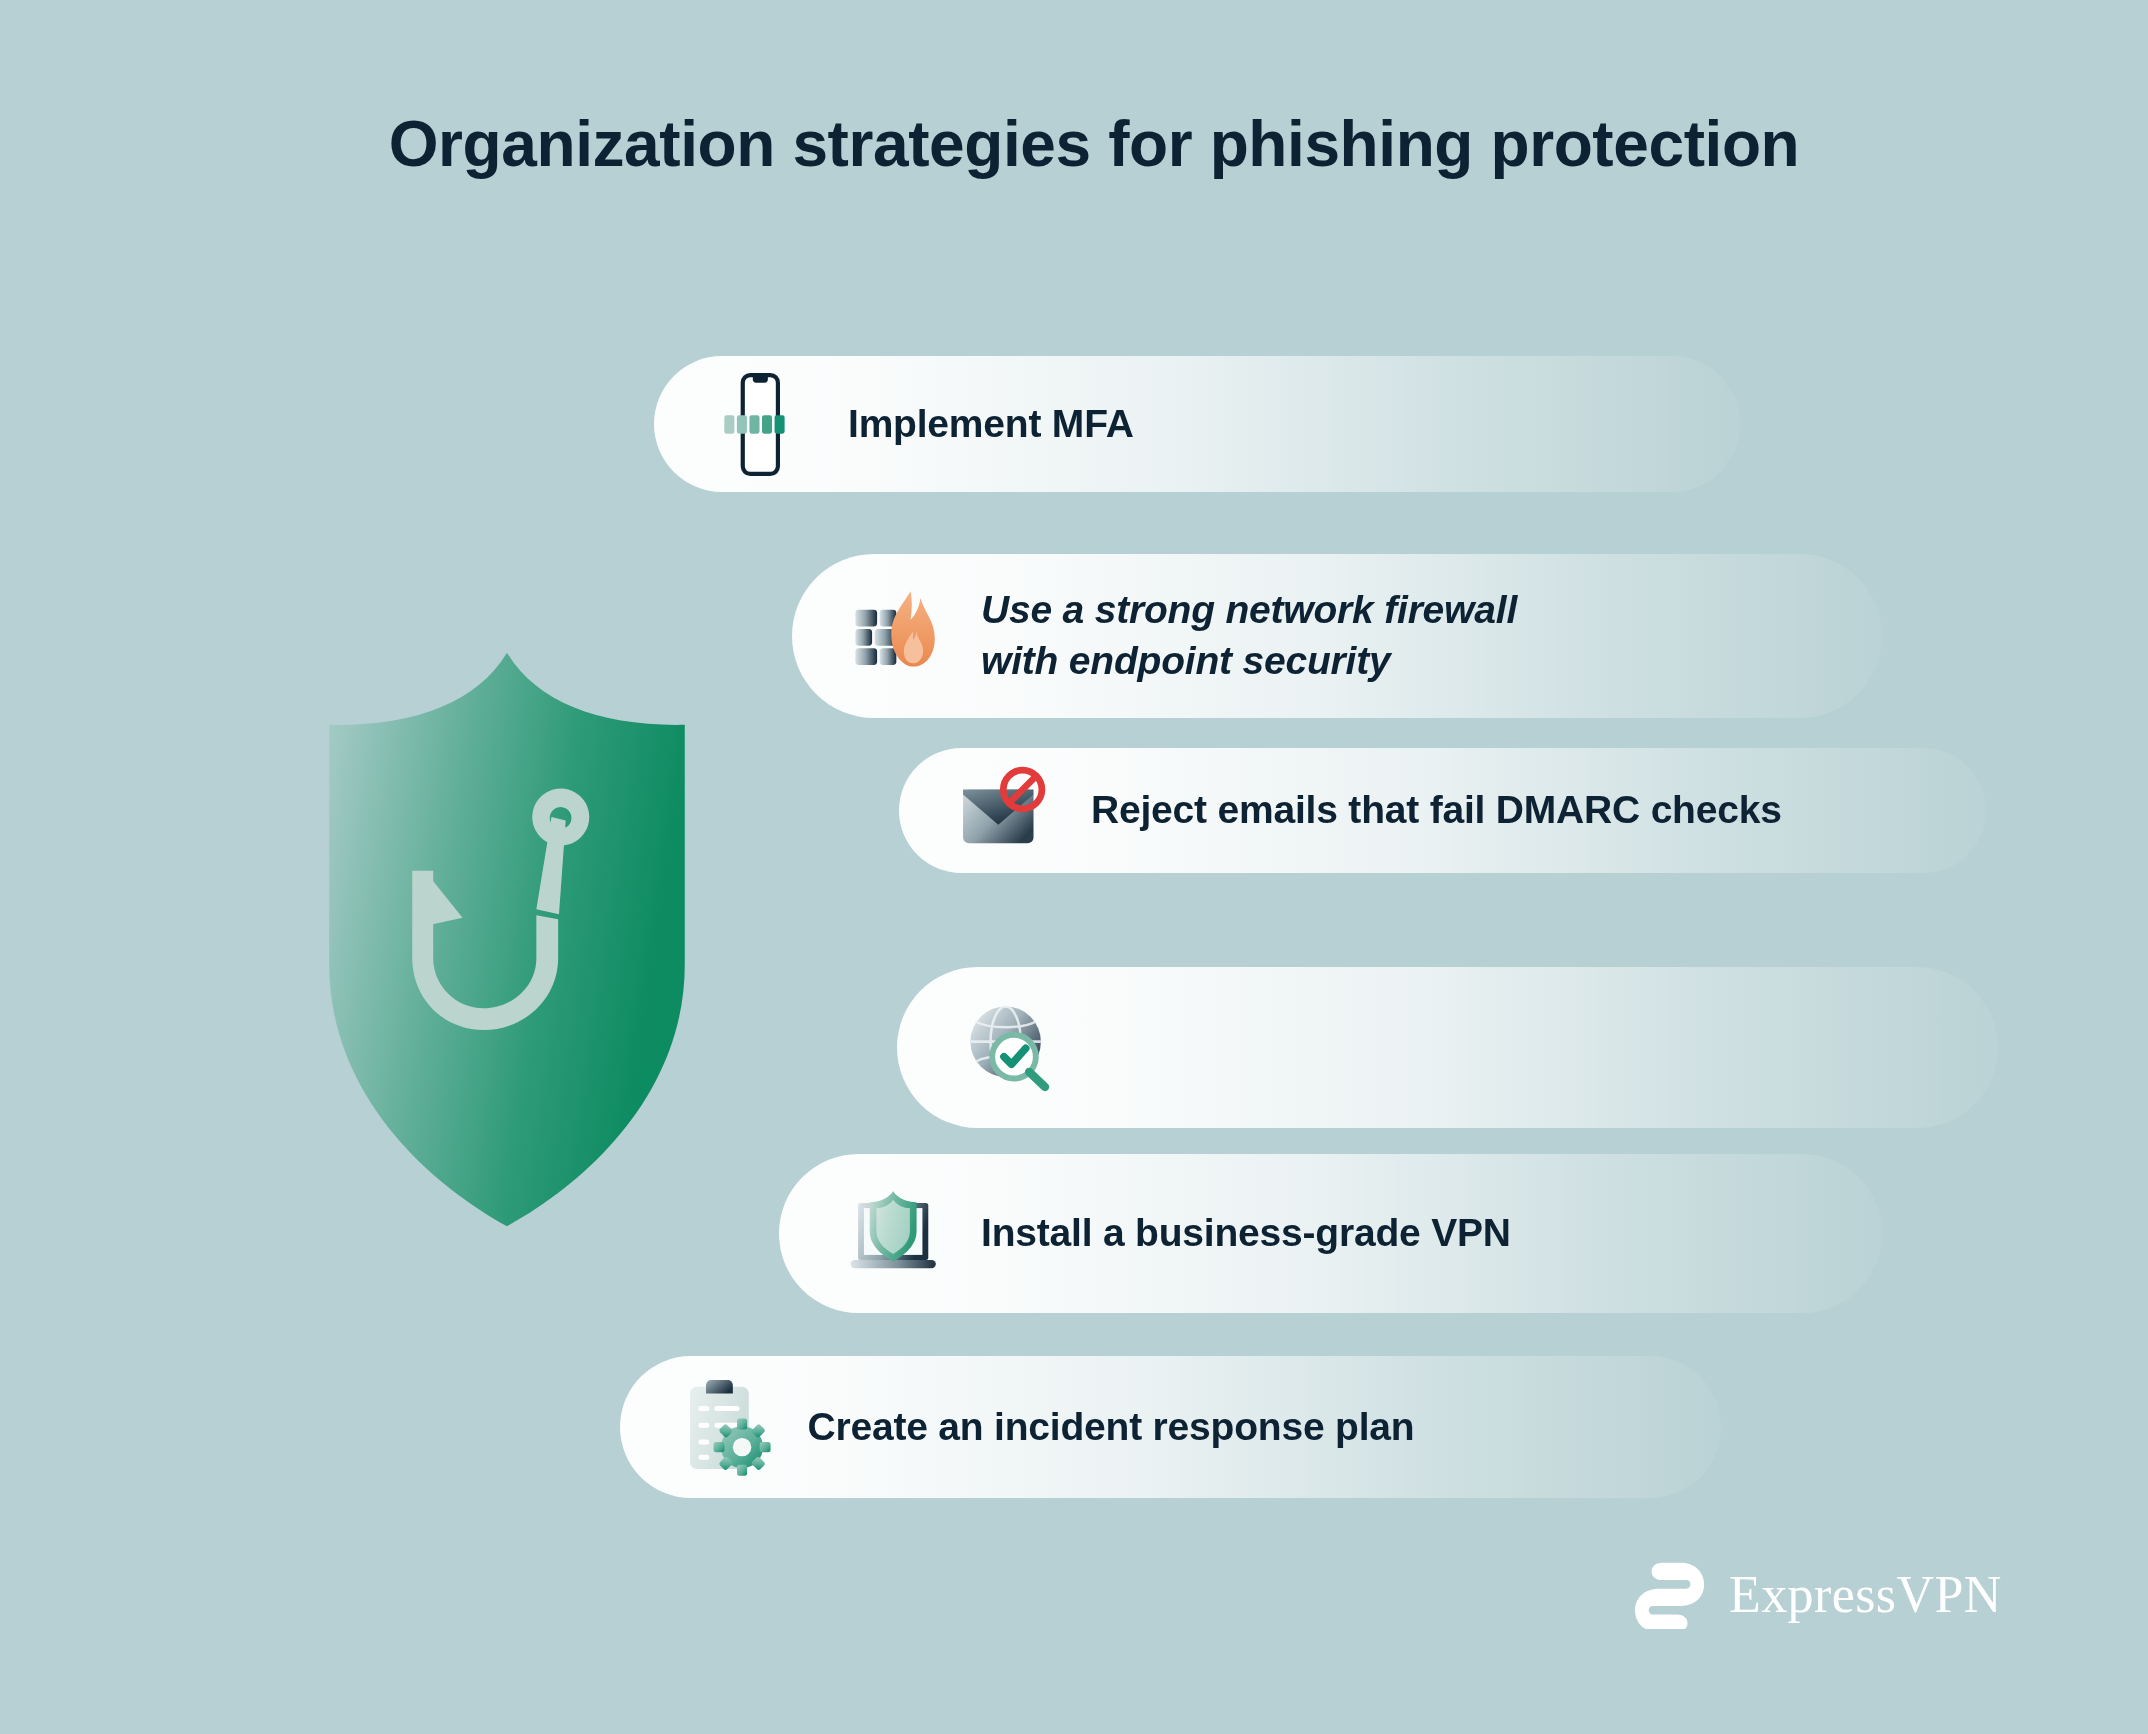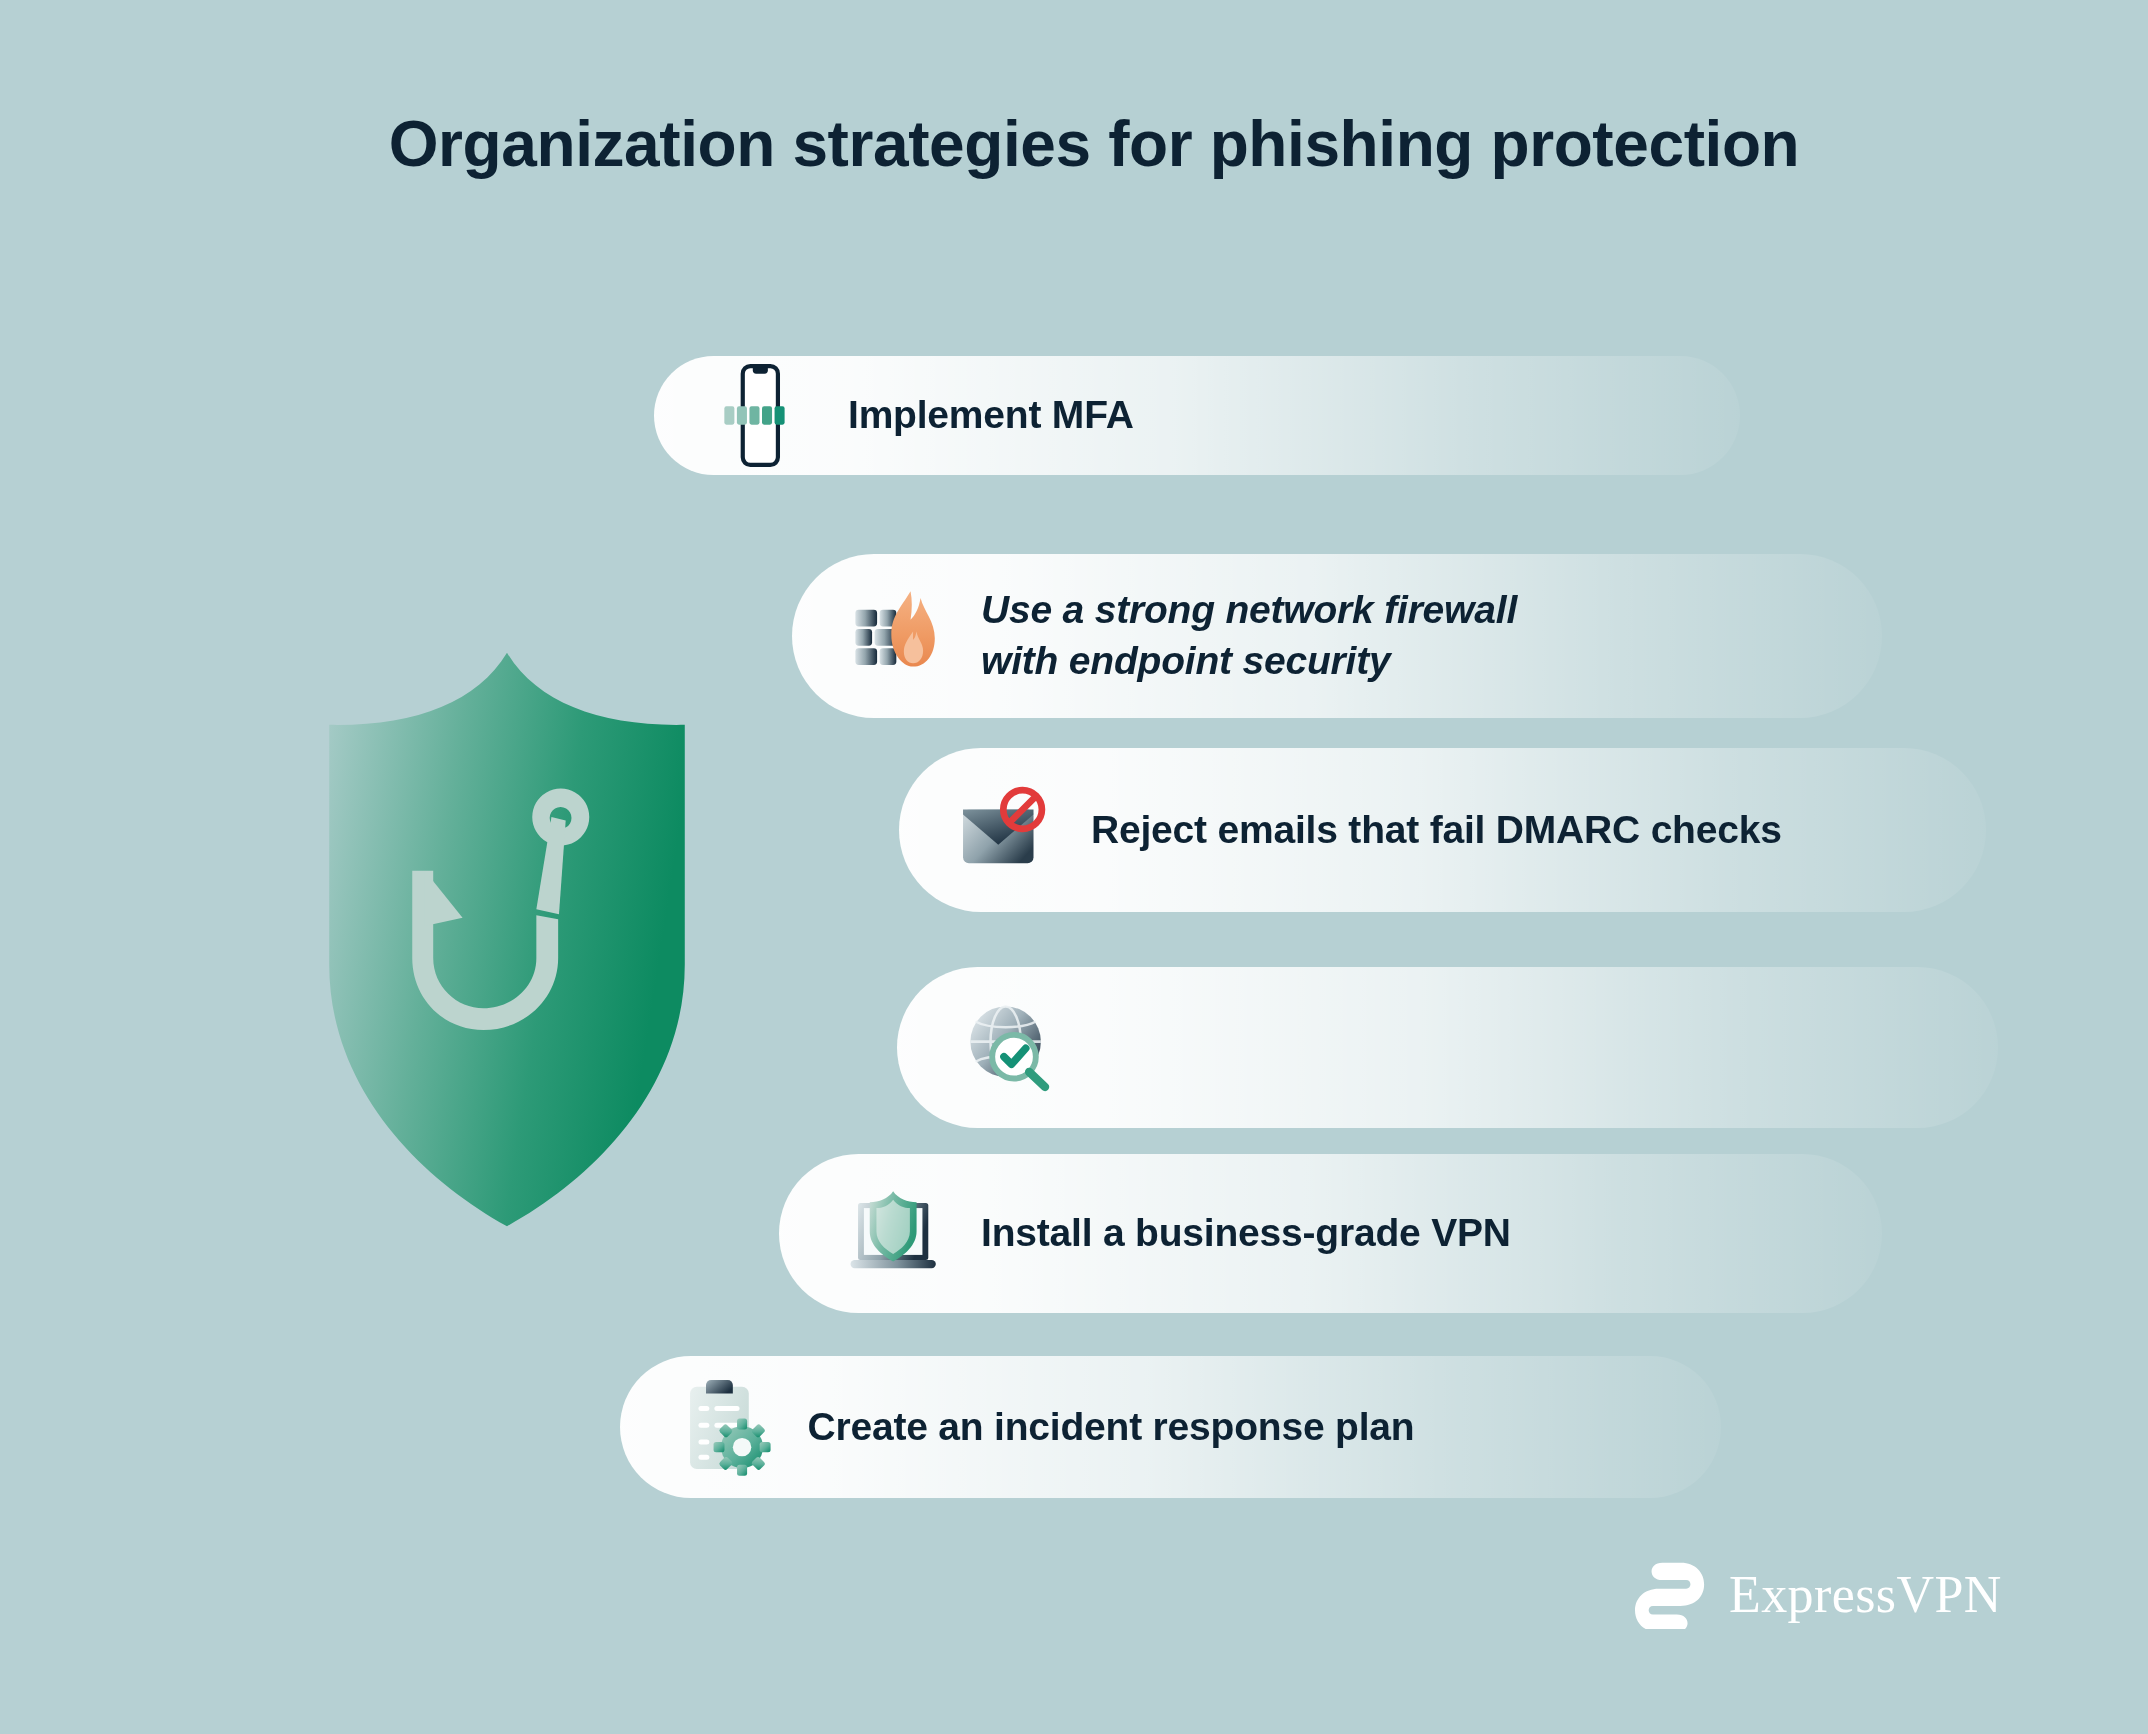--- a/index.html
+++ b/index.html
@@ -63,23 +63,23 @@
     color: #0d2233;
     font-size: 39px;
     font-weight: 700;
     line-height: 1.30;
     letter-spacing: -0.2px;
     white-space: pre-line;
     font-family: "Liberation Sans", sans-serif;
   }
 
   
-  #pill-0 { left: 634px;  top: 356px;  width: 1019px; height: 119px; padding-left: 67px; }
+  #pill-0 { left: 634px;  top: 356px;  width: 1019px; height: 136px; padding-left: 67px; }
   #pill-1 { left: 772px;  top: 554px;  width: 1030px; height: 164px; padding-left: 60px; }
-  #pill-2 { left: 879px; top: 748px;  width: 1028px; height: 164px; padding-left: 59px; }
+  #pill-2 { left: 879px; top: 748px;  width: 1028px; height: 125px; padding-left: 59px; }
   #pill-3 { left: 877px; top: 967px; width: 1036px; height: 161px; padding-left: 65px; }
   #pill-4 { left: 759px;  top: 1154px; width: 1036px; height: 159px; padding-left: 67px; }
   #pill-5 { left: 600px;  top: 1356px; width: 1036px; height: 142px; padding-left: 65px; }
 
   #pill-0 .pill-label { margin-left: 50px; }
   #pill-1 .pill-label { margin-left: 37px; font-style: italic; }
   #pill-2 .pill-label { margin-left: 34px; }
   #pill-3 .pill-label { margin-left: 30px; }
   #pill-4 .pill-label { margin-left: 34px; text-align: right; }
   #pill-5 .pill-label { margin-left: 28.5px; }

